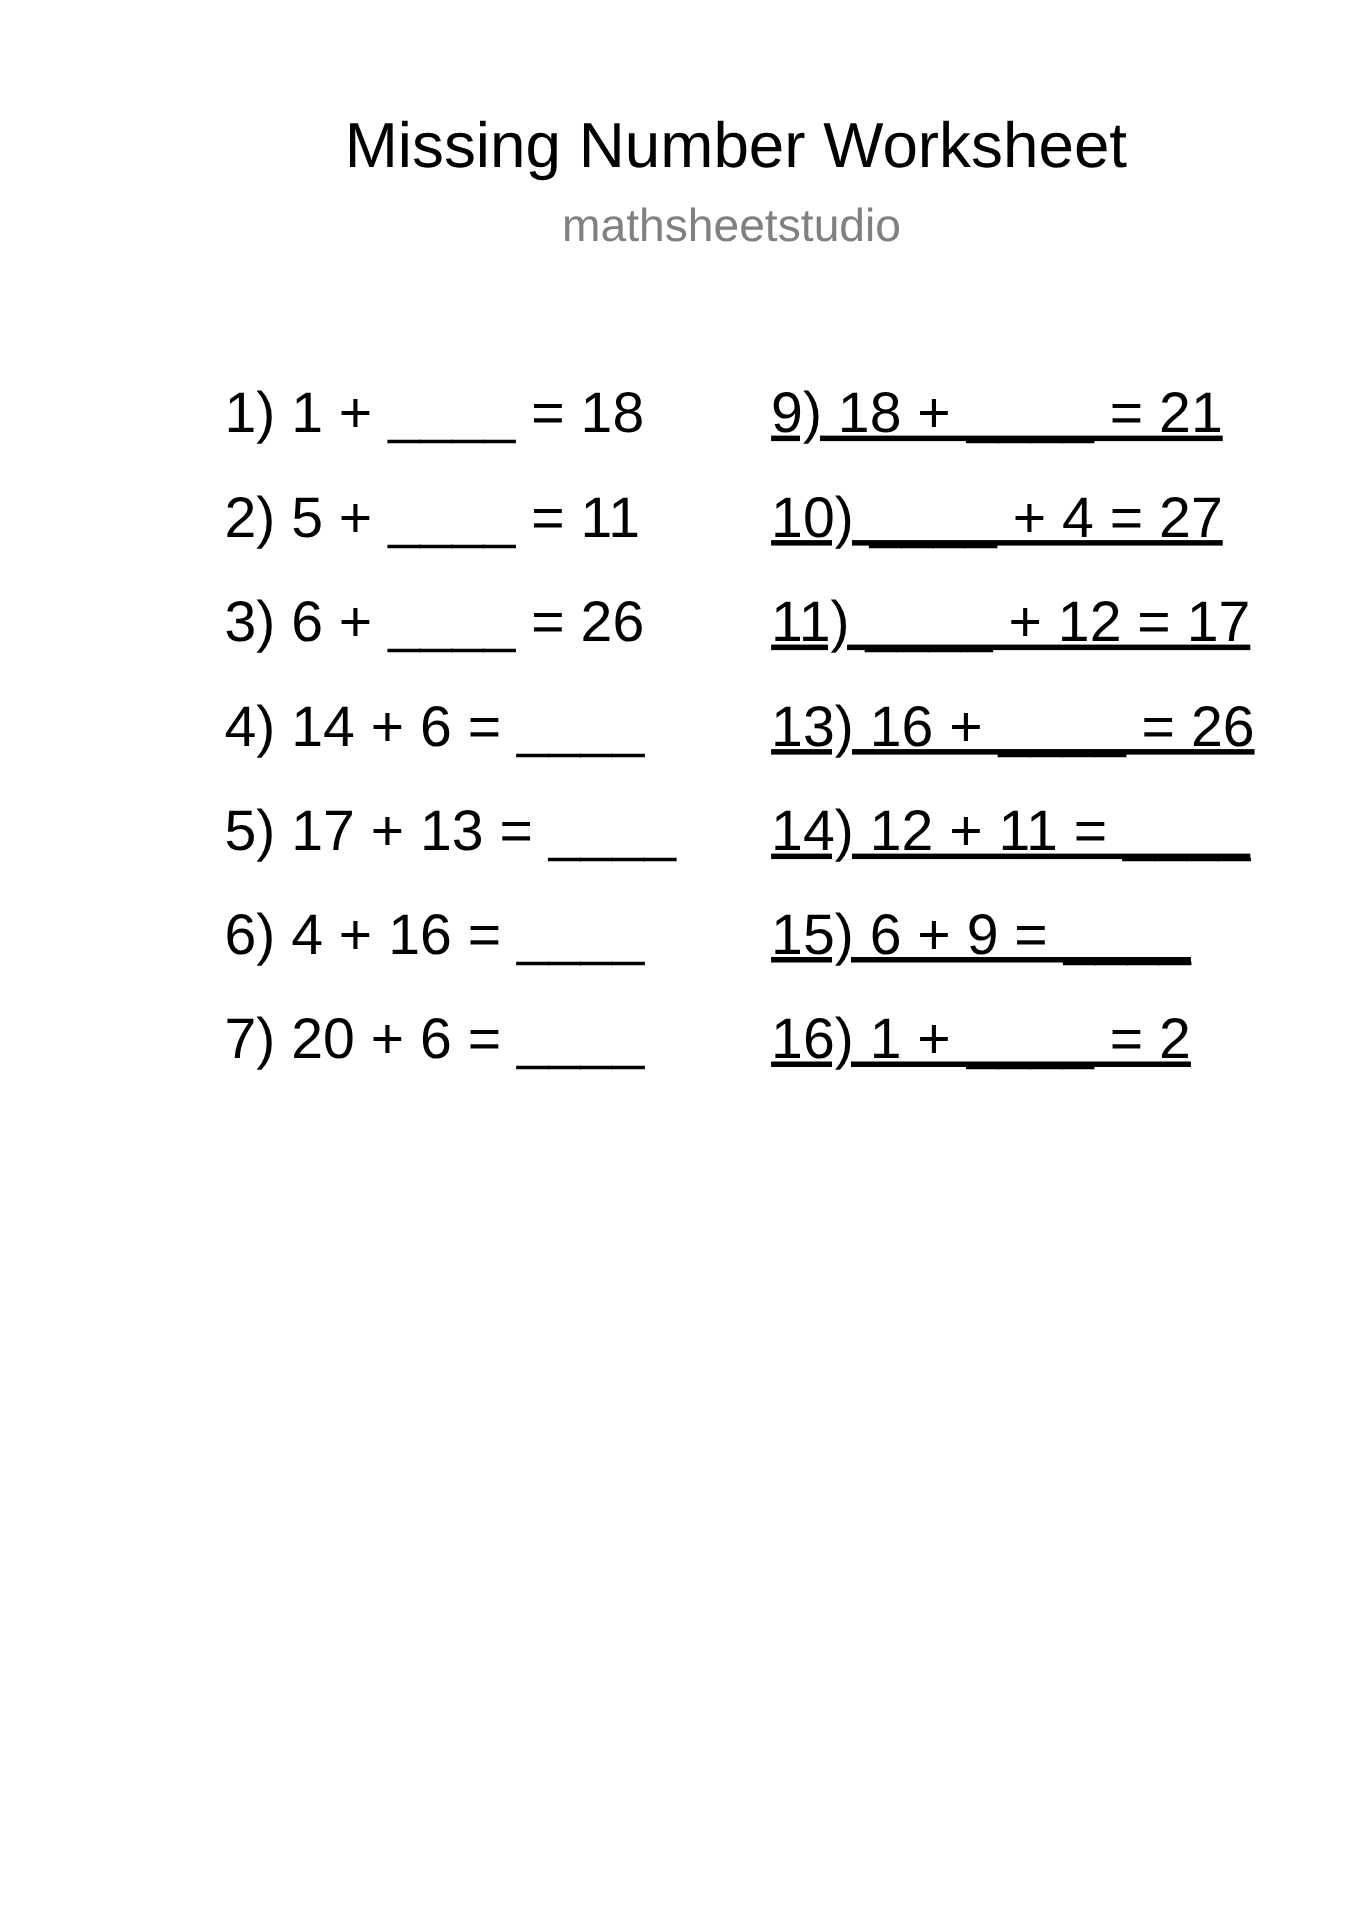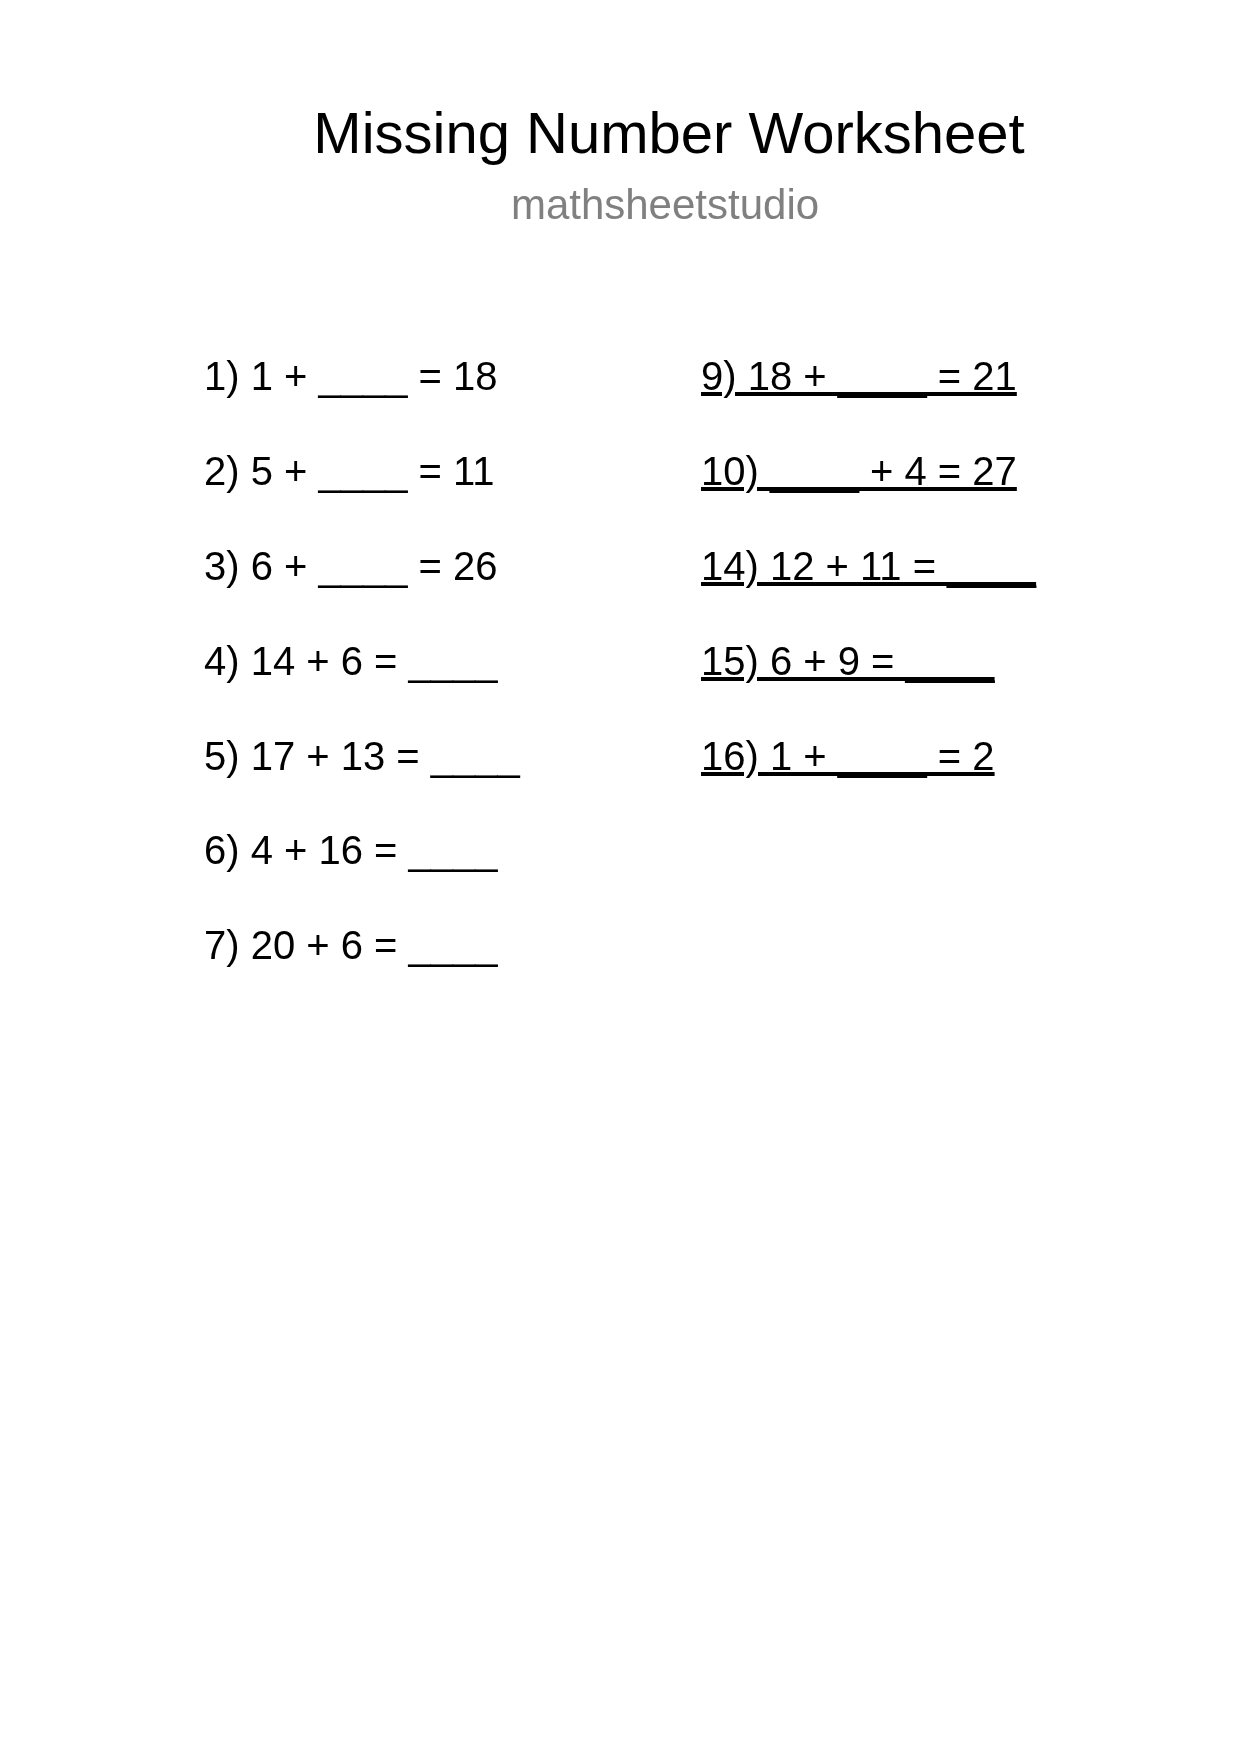--- a/index.html
+++ b/index.html
@@ -38,21 +38,21 @@
       color: #808080;
       white-space: nowrap;
     }
     .column {
       position: absolute;
       top: 350px;
     }
     .col-left { left: 204px; }
     .col-right { left: 701px; text-decoration: underline; }
     .problem {
-      font-size: 40px;
+      font-size: 52px;
       height: 94.9px;
       line-height: 52px;
       white-space: pre;
     }
   </style>
 </head>
 <body>
 
 <h1 class="title">Missing Number Worksheet</h1>
 <div class="subtitle">mathsheetstudio</div>
@@ -63,16 +63,18 @@
   <div class="problem">3) 6 + ____ = 26</div>
   <div class="problem">4) 14 + 6 = ____</div>
   <div class="problem">5) 17 + 13 = ____</div>
   <div class="problem">6) 4 + 16 = ____</div>
   <div class="problem">7) 20 + 6 = ____</div>
 </div>
 
 <div class="column col-right">
   <div class="problem">9) 18 + ____ = 21</div>
   <div class="problem">10) ____ + 4 = 27</div>
+  <div class="problem">11) ____ + 12 = 17</div>
+  <div class="problem">13) 16 + ____ = 26</div>
   <div class="problem">14) 12 + 11 = ____</div>
   <div class="problem">15) 6 + 9 = ____</div>
   <div class="problem">16) 1 + ____ = 2</div>
 </div>
 
 </body></html>

